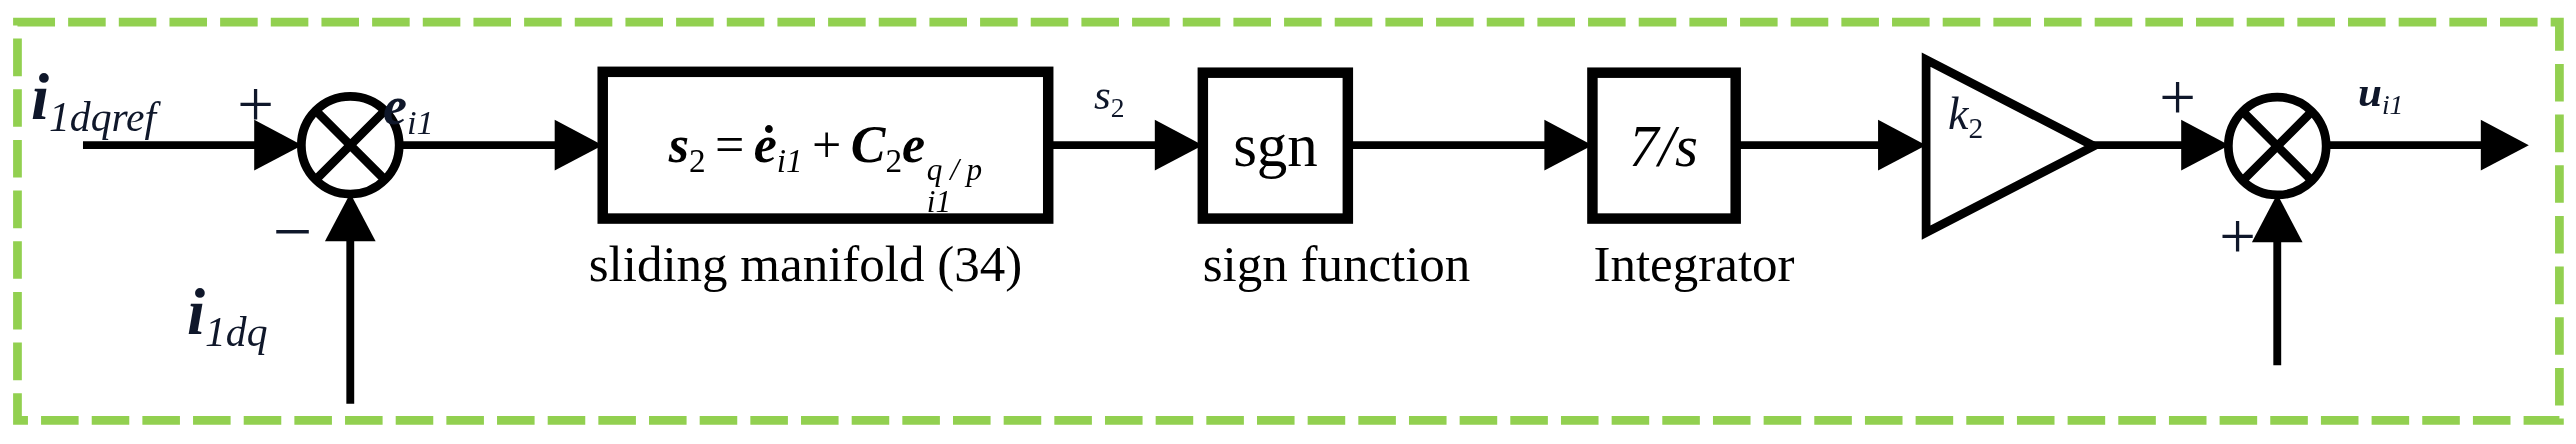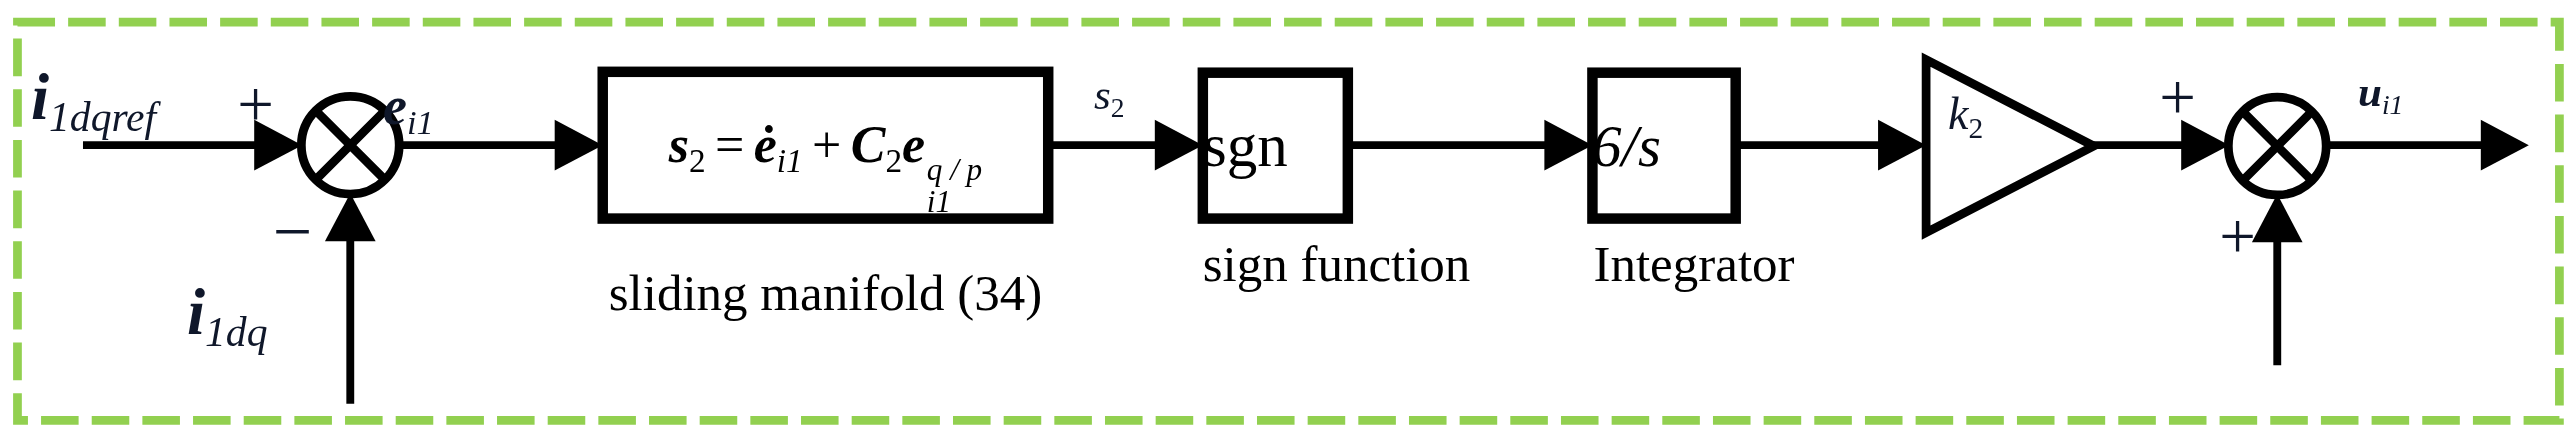--- a/index.html
+++ b/index.html
@@ -13,21 +13,21 @@
   }
   #shapes{position:absolute;left:0;top:0;}
   .lbl{position:absolute;white-space:nowrap;line-height:1;color:#0f172a;}
   .bi{font-weight:bold;font-style:italic;}
   .it{font-style:italic;}
   .sub{font-size:0.64em;font-style:italic;vertical-align:-0.30em;}
   .subn{font-size:0.64em;font-style:normal;vertical-align:-0.30em;}
   .op{font-style:normal;font-weight:normal;}
   .sign{position:absolute;width:61px;text-align:center;line-height:1;font-style:normal;}
   .cap{position:absolute;text-align:center;font-size:51px;line-height:1.1;white-space:nowrap;}
-  .blocklbl{position:absolute;display:flex;align-items:center;}
+  .blocklbl{position:absolute;display:flex;align-items:center;justify-content:center;}
   .eqwrap{position:absolute;left:603px;top:72px;width:445px;height:147px;
           display:flex;align-items:flex-end;justify-content:center;}
   .eq{font-size:52px;white-space:nowrap;line-height:1;}
   .eq .gap{display:inline-block;width:0.18em;}
   .stack{display:inline-flex;flex-direction:column;align-items:flex-start;
          font-size:0.60em;font-style:italic;line-height:1.05;
          vertical-align:-0.55em;margin-left:0.05em;}
   .stack span{display:block;}
 </style>
 </head>
@@ -90,33 +90,33 @@
 
   <div class="eqwrap">
     <span class="eq">
       <span class="bi">s</span><span class="subn">2</span><span class="gap"></span><span class="op">=</span><span class="gap"></span><span class="bi">ė</span><span class="sub">i1</span><span class="gap"></span><span class="op">+</span><span class="gap"></span><span class="bi">C</span><span class="subn">2</span><span class="bi">e</span><span class="stack">
           <span>q / p</span>
           <span>i1</span>
         </span>
     </span>
   </div>
 
-  <div class="cap" style="left:568px;top:236px;width:515px;margin-top:29px;">sliding manifold (34)</div>
+  <div class="cap" style="left:548px;top:236px;width:515px;">sliding manifold (34)</div>
 
   <div class="lbl" style="left:1094px;top:73px;font-size:43px;">
     <span class="it">s</span><span class="subn">2</span>
   </div>
 
   <div class="blocklbl" style="left:1203px;top:73px;width:145px;height:146px;font-size:61px;">
     <span>sgn</span>
   </div>
   <div class="cap" style="left:1153px;top:236px;width:367px;">sign function</div>
 
   <div class="blocklbl" style="left:1592px;top:73px;width:143px;height:146px;font-size:59px;">
-    <span class="it">6/s</span>
+    <span class="it">7/s</span>
   </div>
   <div class="cap" style="left:1537px;top:236px;width:314px;">Integrator</div>
 
   <div class="lbl" style="left:1948px;top:91px;font-size:46px;">
     <span class="it">k</span><span class="subn">2</span>
   </div>
 
   <div class="lbl sign" style="left:2147px;top:65px;font-size:65px;">+</div>
   <div class="lbl sign" style="left:2207px;top:204px;font-size:65px;">+</div>
 

